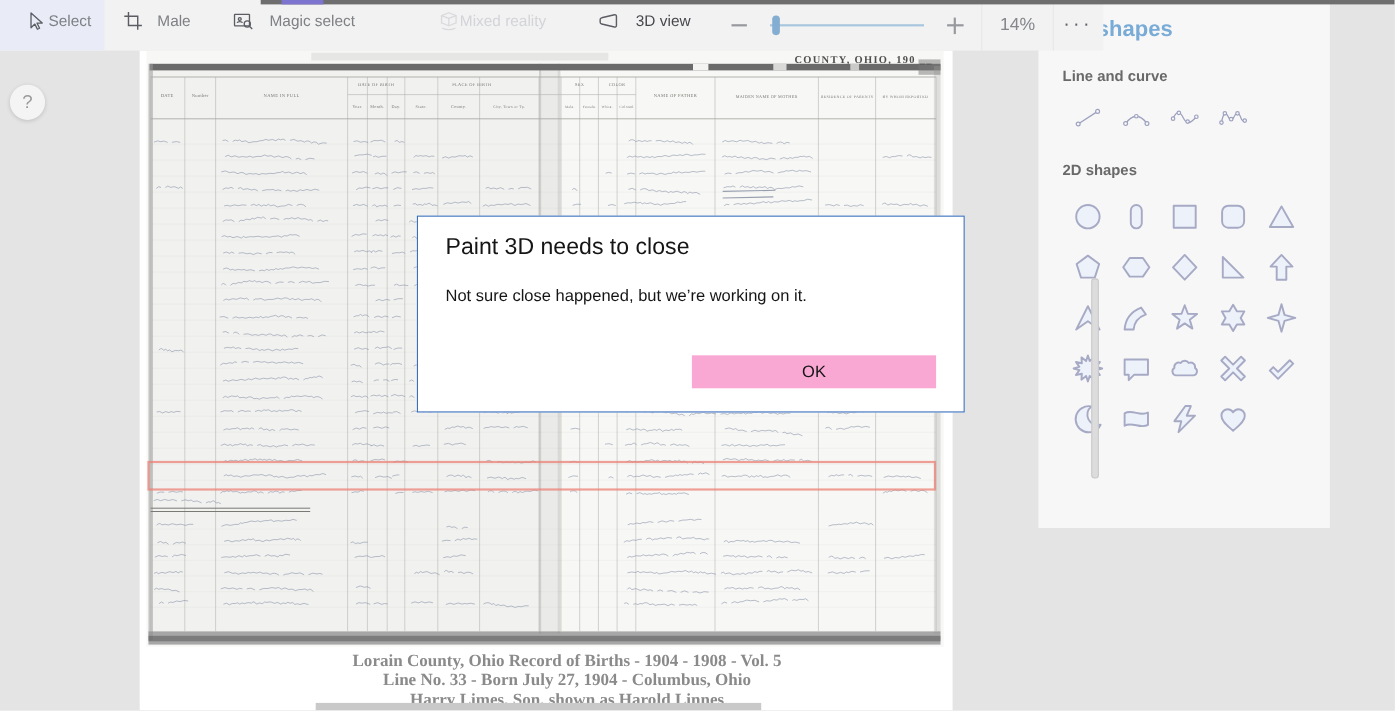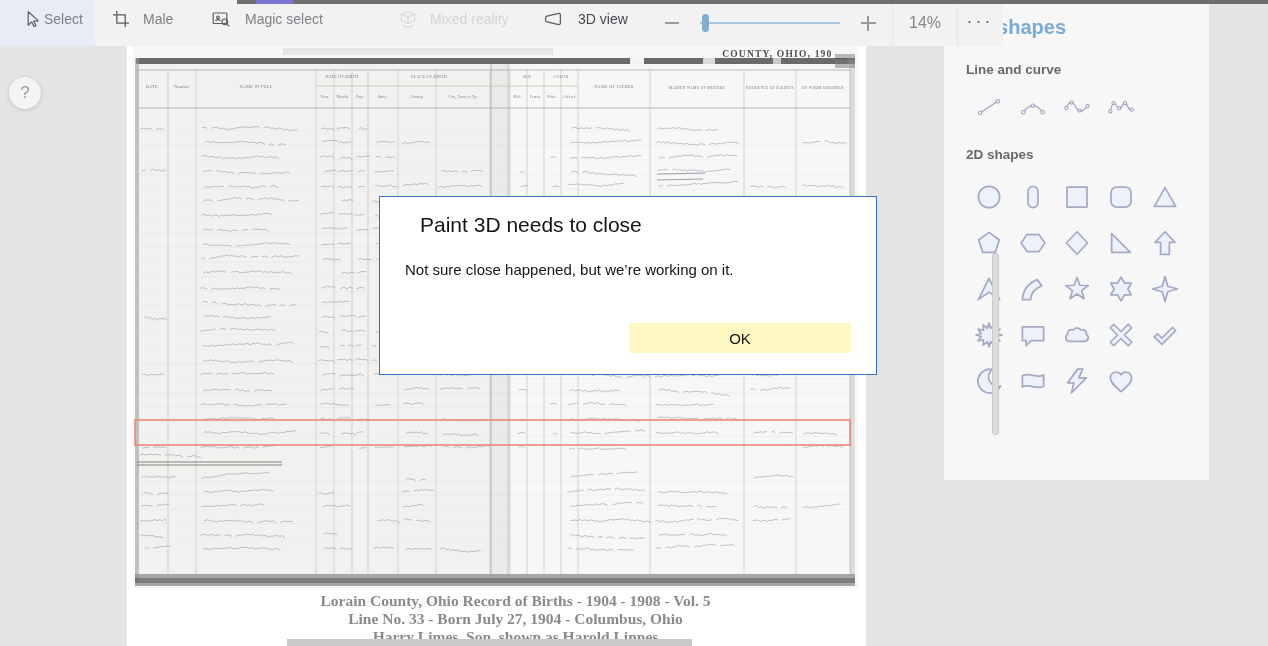--- a/index.html
+++ b/index.html
@@ -60,23 +60,23 @@
                  font-size:17px; text-align:center; line-height:32px; z-index:15; }
 
   
   #v-scroll { position:absolute; left:992px; top:253px; width:7px; height:182px; background:#dcdcdc;
               border:1px solid #c9c9c9; border-radius:3px; z-index:16; }
   #h-scroll { position:absolute; left:287px; top:639px; width:405px; height:7px; background:#c9c9c9; z-index:16; }
 
   
   #dialog { position:absolute; left:379px; top:196px; width:498px; height:179px; background:#ffffff;
             border:1px solid #3a6fbf; z-index:40; }
-  #dialog-title { position:absolute; left:40px; top:16px; font-size:21px; color:#151515; }
+  #dialog-title { position:absolute; left:25px; top:16px; font-size:21px; color:#151515; }
   #dialog-message { position:absolute; left:25px; top:64px; font-size:15px; color:#151515; }
-  #ok-button { position:absolute; left:249px; top:126px; width:222px; height:30px; background:#fef9c3;
+  #ok-button { position:absolute; left:249px; top:126px; width:222px; height:30px; background:#f9a8d4;
                border:none; font-size:15px; color:#151515; font-family:inherit; cursor:pointer; }
 </style>
 </head>
 <body>
 
 <div id="app">
 
   <div id="doc-canvas"></div>
   <svg id="scan" viewBox="0 0 725 542">
       <rect x="0" y="0" width="725" height="542" fill="#f7f7f5"></rect>
@@ -232,21 +232,21 @@
         <span class="tool-label" style="margin-left: 14px;">Magic select</span>
       </div>
       <div class="tool disabled" style="left: 398px;">
         <span class="tool-icon">
           <svg viewBox="0 0 20 20" fill="none" stroke="currentColor" stroke-width="1.2" stroke-linejoin="round">
             <path d="M10 2.6 L16.6 5.2 V11.8 L10 14.4 L3.4 11.8 V5.2 Z"></path>
             <path d="M10 7.8 L16.6 5.2 M10 7.8 L3.4 5.2 M10 7.8 V14.4"></path>
             <path d="M4 16.5 C8 18.5 12 18.5 16 16.5"></path>
           </svg>
         </span>
-        <span class="tool-label" style="margin-left: 12px;">Mixed reality</span>
+        <span class="tool-label" style="">Mixed reality</span>
       </div>
       <div class="tool dark" style="left: 543px;">
         <span class="tool-icon">
           <svg viewBox="0 0 20 20" fill="none" stroke="currentColor" stroke-width="1.3" stroke-linejoin="round">
             <path d="M4 7.2 L15.6 4.4 C16.6 4.2 17.4 4.9 17.4 5.9 V14.1 C17.4 15.1 16.6 15.8 15.6 15.6 L4 12.8 C3.2 12.6 2.6 12 2.6 11.2 V8.8 C2.6 8 3.2 7.4 4 7.2 Z"></path>
           </svg>
         </span>
         <span class="tool-label" style="margin-left: 15px;">3D view</span>
       </div>
     </div>

